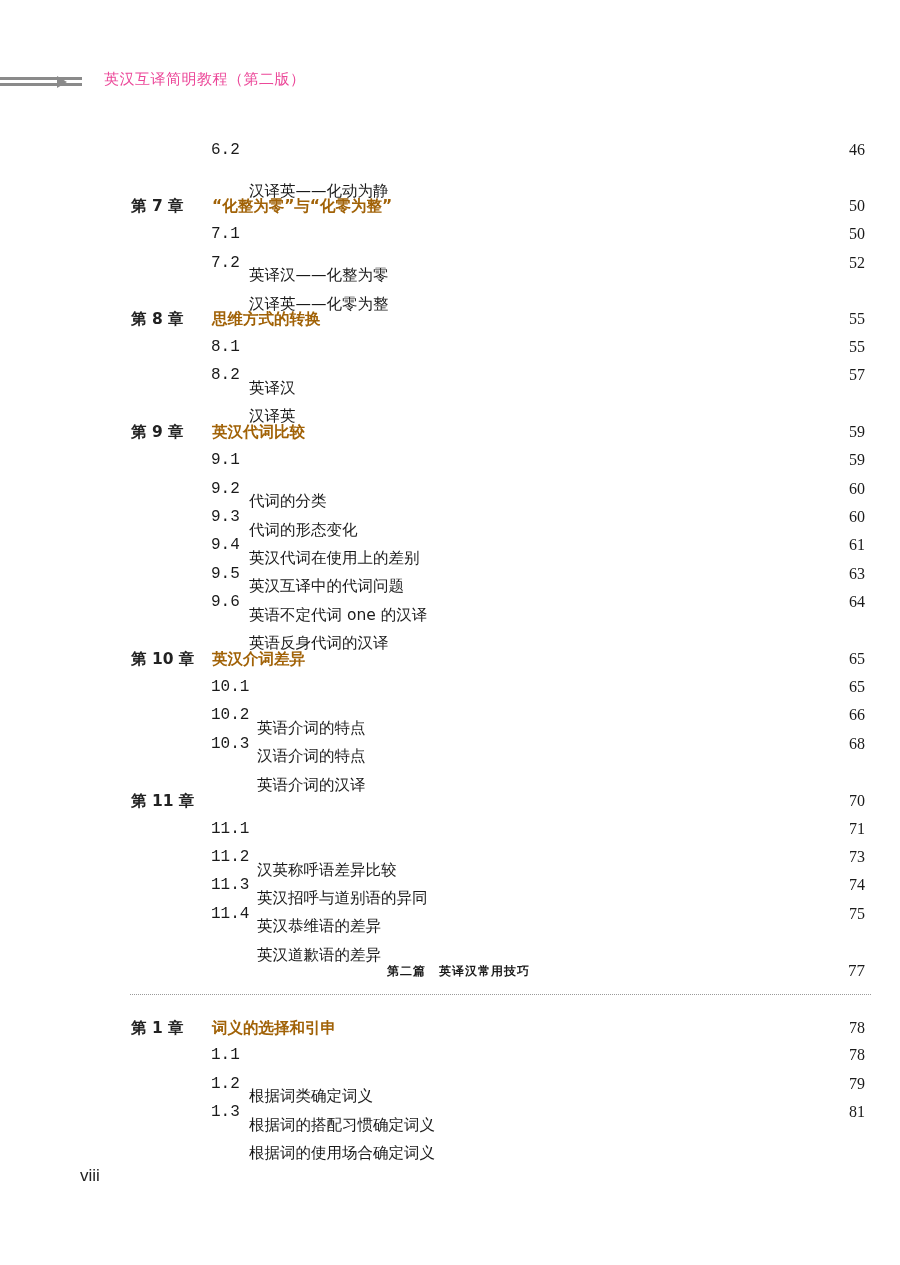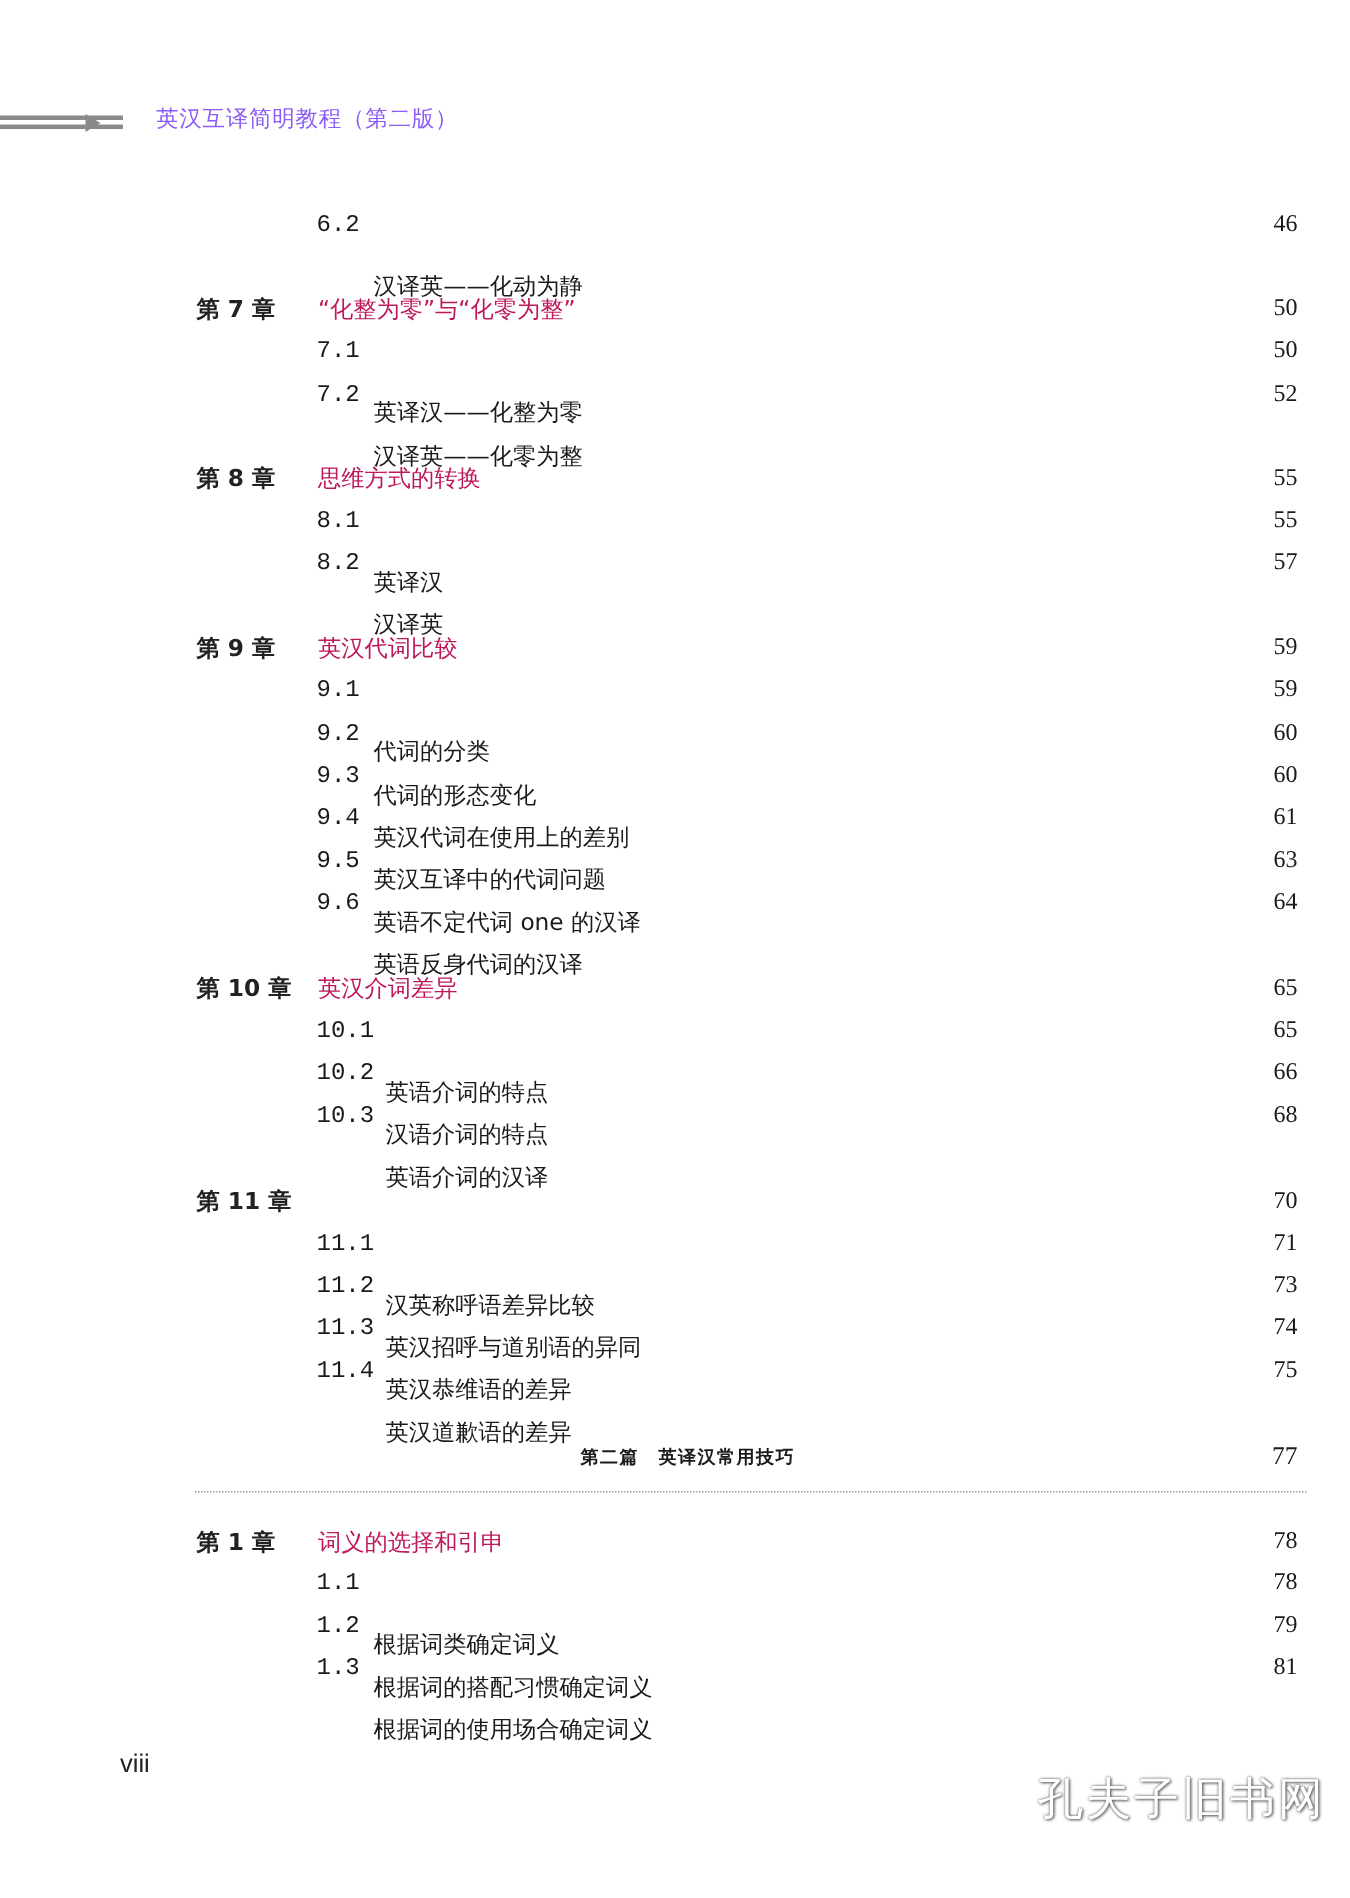--- a/index.html
+++ b/index.html
@@ -13,33 +13,33 @@
   .header-bars .bar { position: absolute; left: 0; height: 3px; background: #8a8a8a; }
   .header-bars .bar1 { top: 3px; width: 82px; }
   .header-bars .bar2 { top: 9px; width: 82px; }
   .header-bars .arrow {
     position: absolute; left: 57px; top: 2px; width: 0; height: 0;
     border-top: 6px solid transparent; border-bottom: 6px solid transparent;
     border-left: 10px solid #8a8a8a;
   }
   .header-title {
     position: absolute; left: 104px; top: 0; font-family: "DejaVu Sans", sans-serif;
-    font-size: 15px; color: #8b5cf6; letter-spacing: 0.5px;
+    font-size: 15px; color: #ec4899; letter-spacing: 0.5px;
   }
   .toc { position: absolute; left: 0; top: 0; width: 900px; }
   .row {
     position: absolute; left: 0; width: 900px; height: 24px; font-size: 16px; line-height: 24px;
   }
   .row .num { position: absolute; font-family: Liberation Mono, monospace; }
   .row .title { position: absolute; font-family: "DejaVu Sans", sans-serif; font-size: 15.5px; }
   .row .page { position: absolute; right: 35px; font-family: "Liberation Serif", serif; font-size: 16px; text-align: right; }
   .chapter .num {
     left: 131px; font-family: "DejaVu Sans", sans-serif; font-weight: bold; font-size: 15.5px; color: #222;
   }
-  .chapter .title { left: 212px; font-weight: normal; color: #be185d; }
+  .chapter .title { left: 212px; font-weight: bold; color: #a16207; }
   .section .num { left: 211px; }
   .section .title { left: 249px; margin-top: 41px; }
   .section.wide .num { left: 211px; text-align: center; }
   .section.wide .title { left: 257px; }
   .part-row .title {
     left: 387px; font-family: "DejaVu Serif", serif; font-weight: bold; font-size: 12px; letter-spacing: 1px;
   }
   .part-row .page { font-size: 17px; }
   .divider {
     position: absolute; left: 130px; top: 994px; width: 741px; height: 0;
@@ -214,14 +214,13 @@
   <div class="row section" style="top:1100px">
     <span class="num">1.3</span>
     <span class="title">根据词的使用场合确定词义</span>
     <span class="page">81</span>
   </div>
 </div>
 
 <div class="footer-page">viii</div>
 
 <div class="watermark">
-  <div class="wm-cn">孔夫子旧书网</div>
 </div>
 
 </body></html>

